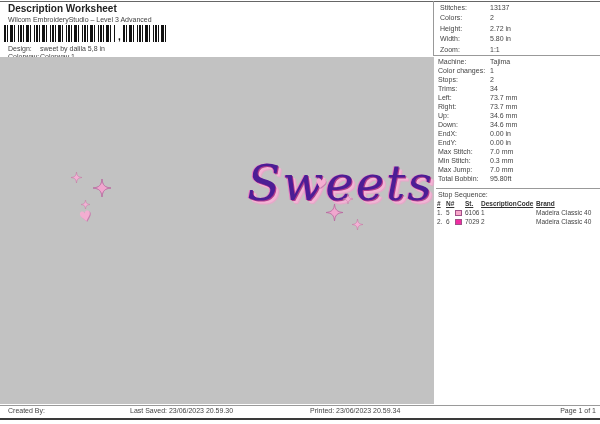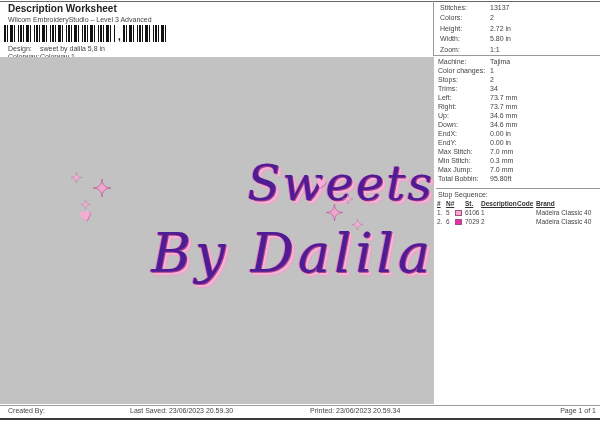--- a/index.html
+++ b/index.html
@@ -128,21 +128,20 @@
       <span>5.80 in</span>
     </div>
     <div class="sum-row">
       <span class="lbl">Zoom:</span>
       <span>1:1</span>
     </div>
   </div>
 
   <div id="canvas">
     <div id="emb-line1" class="emb">Sweets</div>
-    <div id="emb-line2" class="emb">By Dalila</div>
 
     <svg class="sparkle" style="left:71px;top:115px" width="11" height="11" viewBox="-10 -10 20 20">
         <path d="M0,-10 C0.8,-3 3,-0.8 10,0 C3,0.8 0.8,3 0,10 C-0.8,3 -3,0.8 -10,0 C-3,-0.8 -0.8,-3 0,-10 Z" fill="#f2b0d4" stroke="#c478a4" stroke-width="1"></path>
       </svg>
     <svg class="sparkle" style="left:93px;top:122px" width="18" height="18" viewBox="-10 -10 20 20">
         <path d="M0,-10 C0.8,-3 3,-0.8 10,0 C3,0.8 0.8,3 0,10 C-0.8,3 -3,0.8 -10,0 C-3,-0.8 -0.8,-3 0,-10 Z" fill="#f0a6ce" stroke="#b86aa0" stroke-width="1"></path>
       </svg>
     <svg class="sparkle" style="left:81px;top:143px" width="9" height="9" viewBox="-10 -10 20 20">
         <path d="M0,-10 C0.8,-3 3,-0.8 10,0 C3,0.8 0.8,3 0,10 C-0.8,3 -3,0.8 -10,0 C-3,-0.8 -0.8,-3 0,-10 Z" fill="#f2b0d4" stroke="#c478a4" stroke-width="1"></path>
       </svg>

